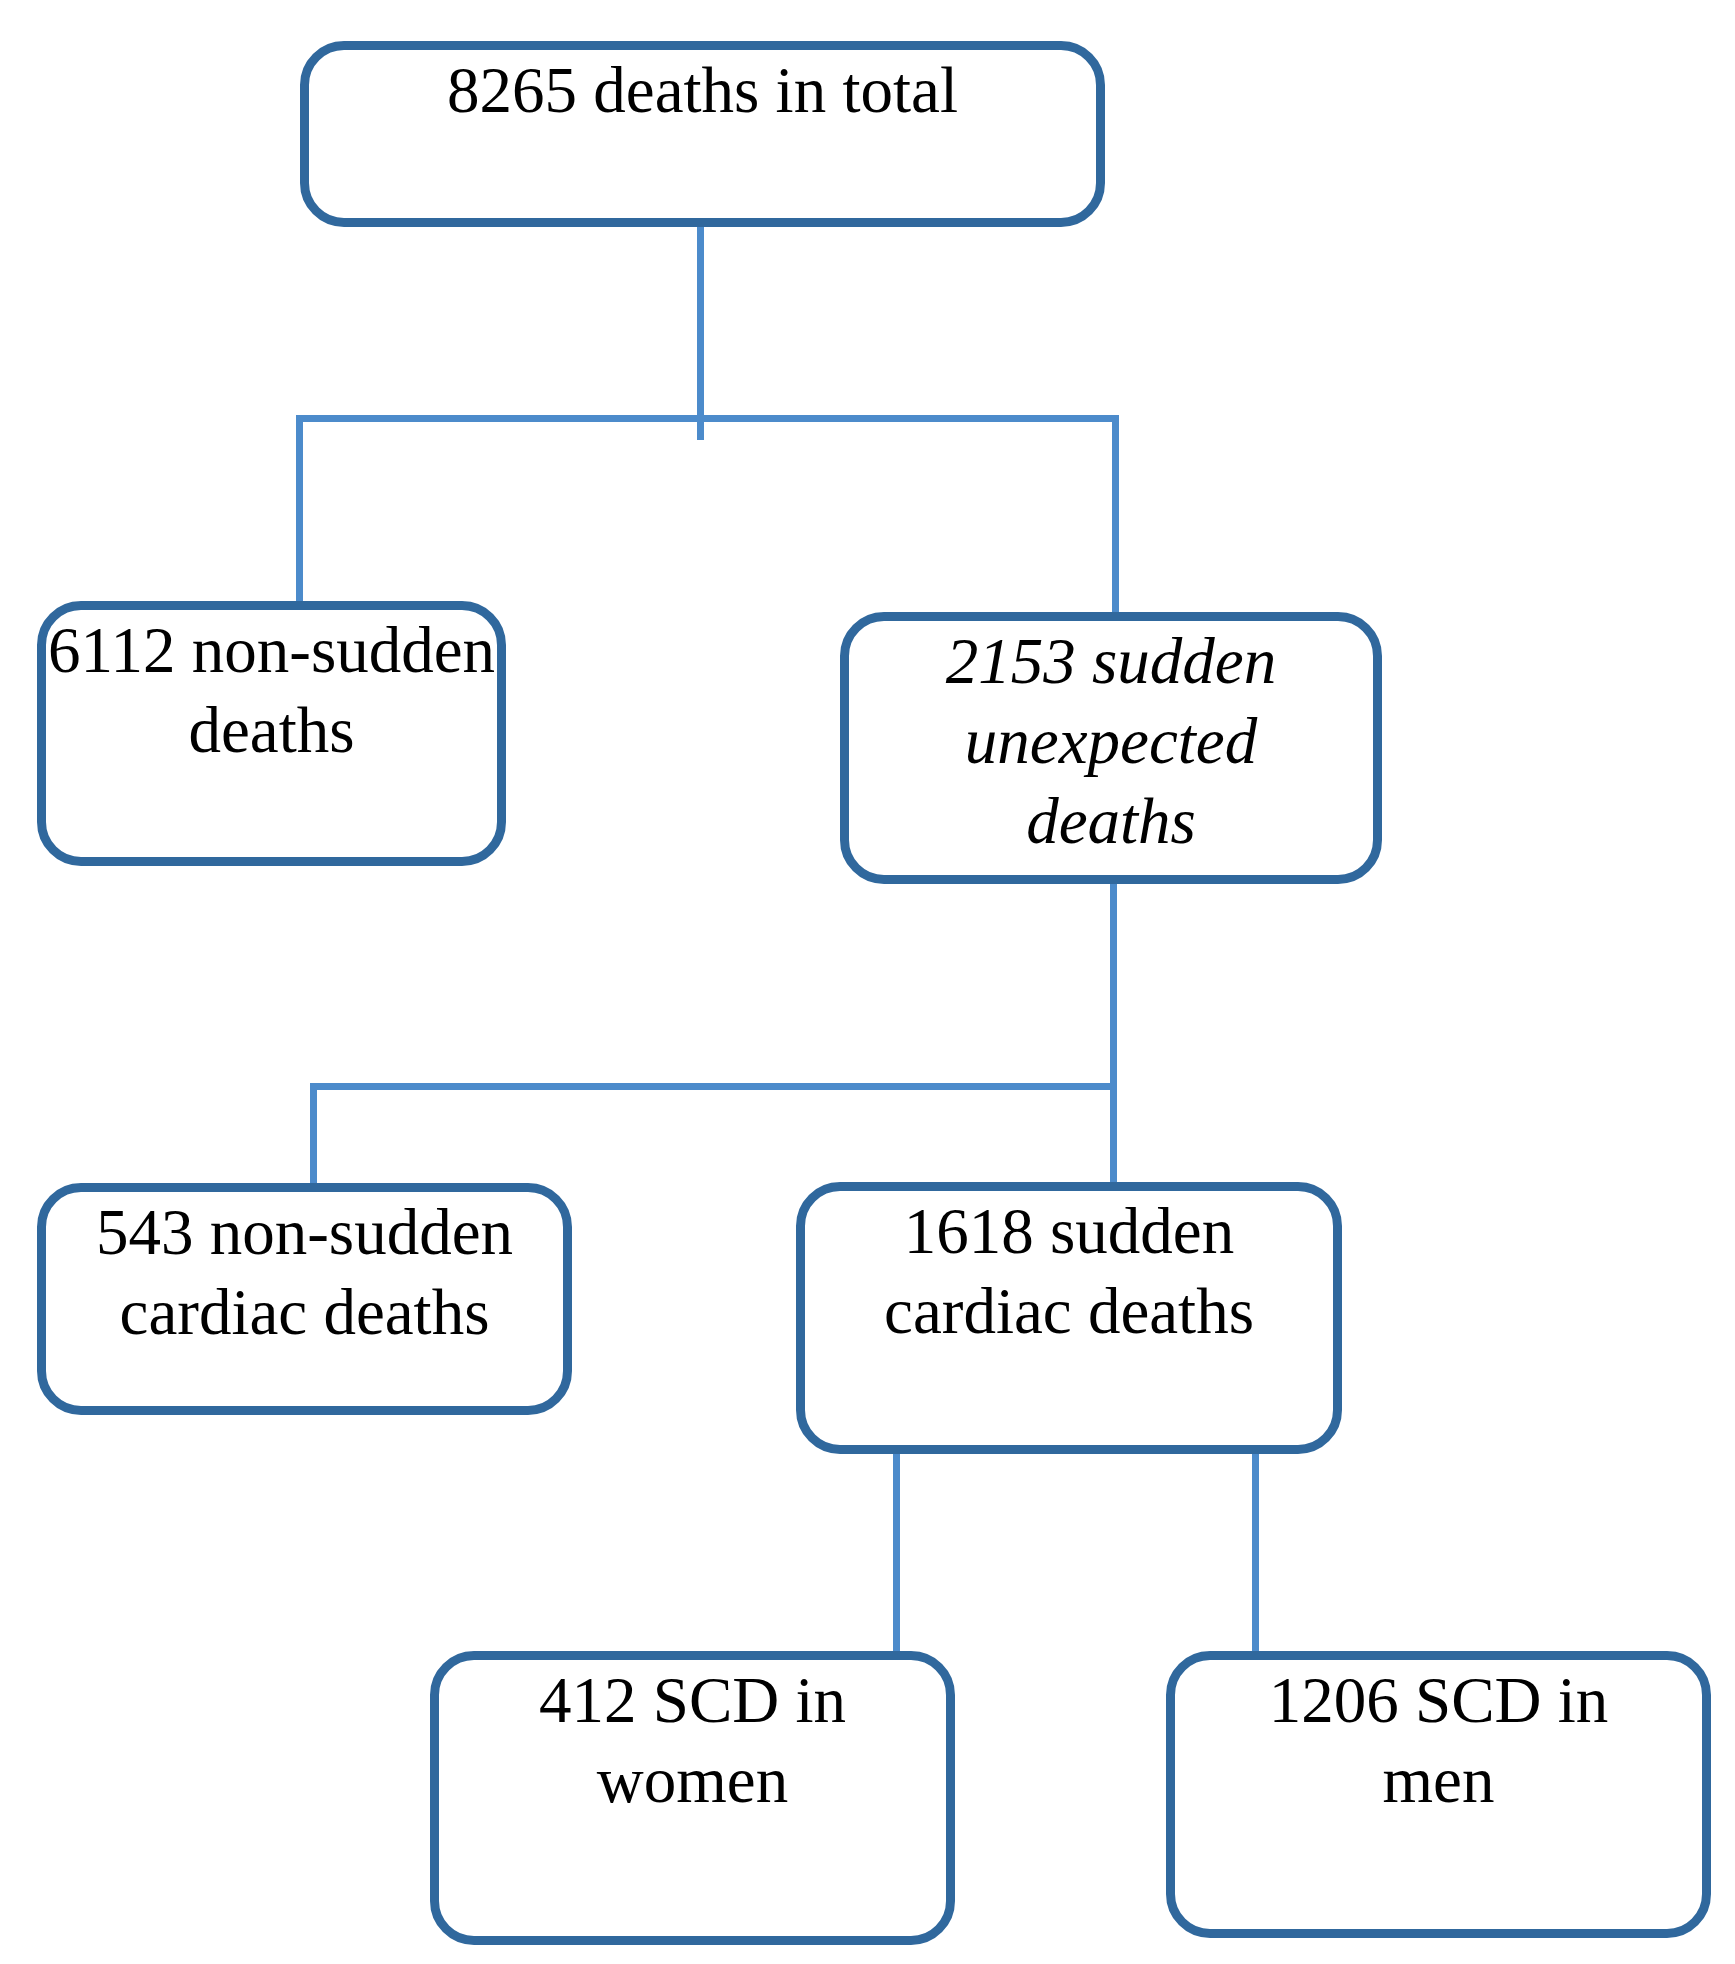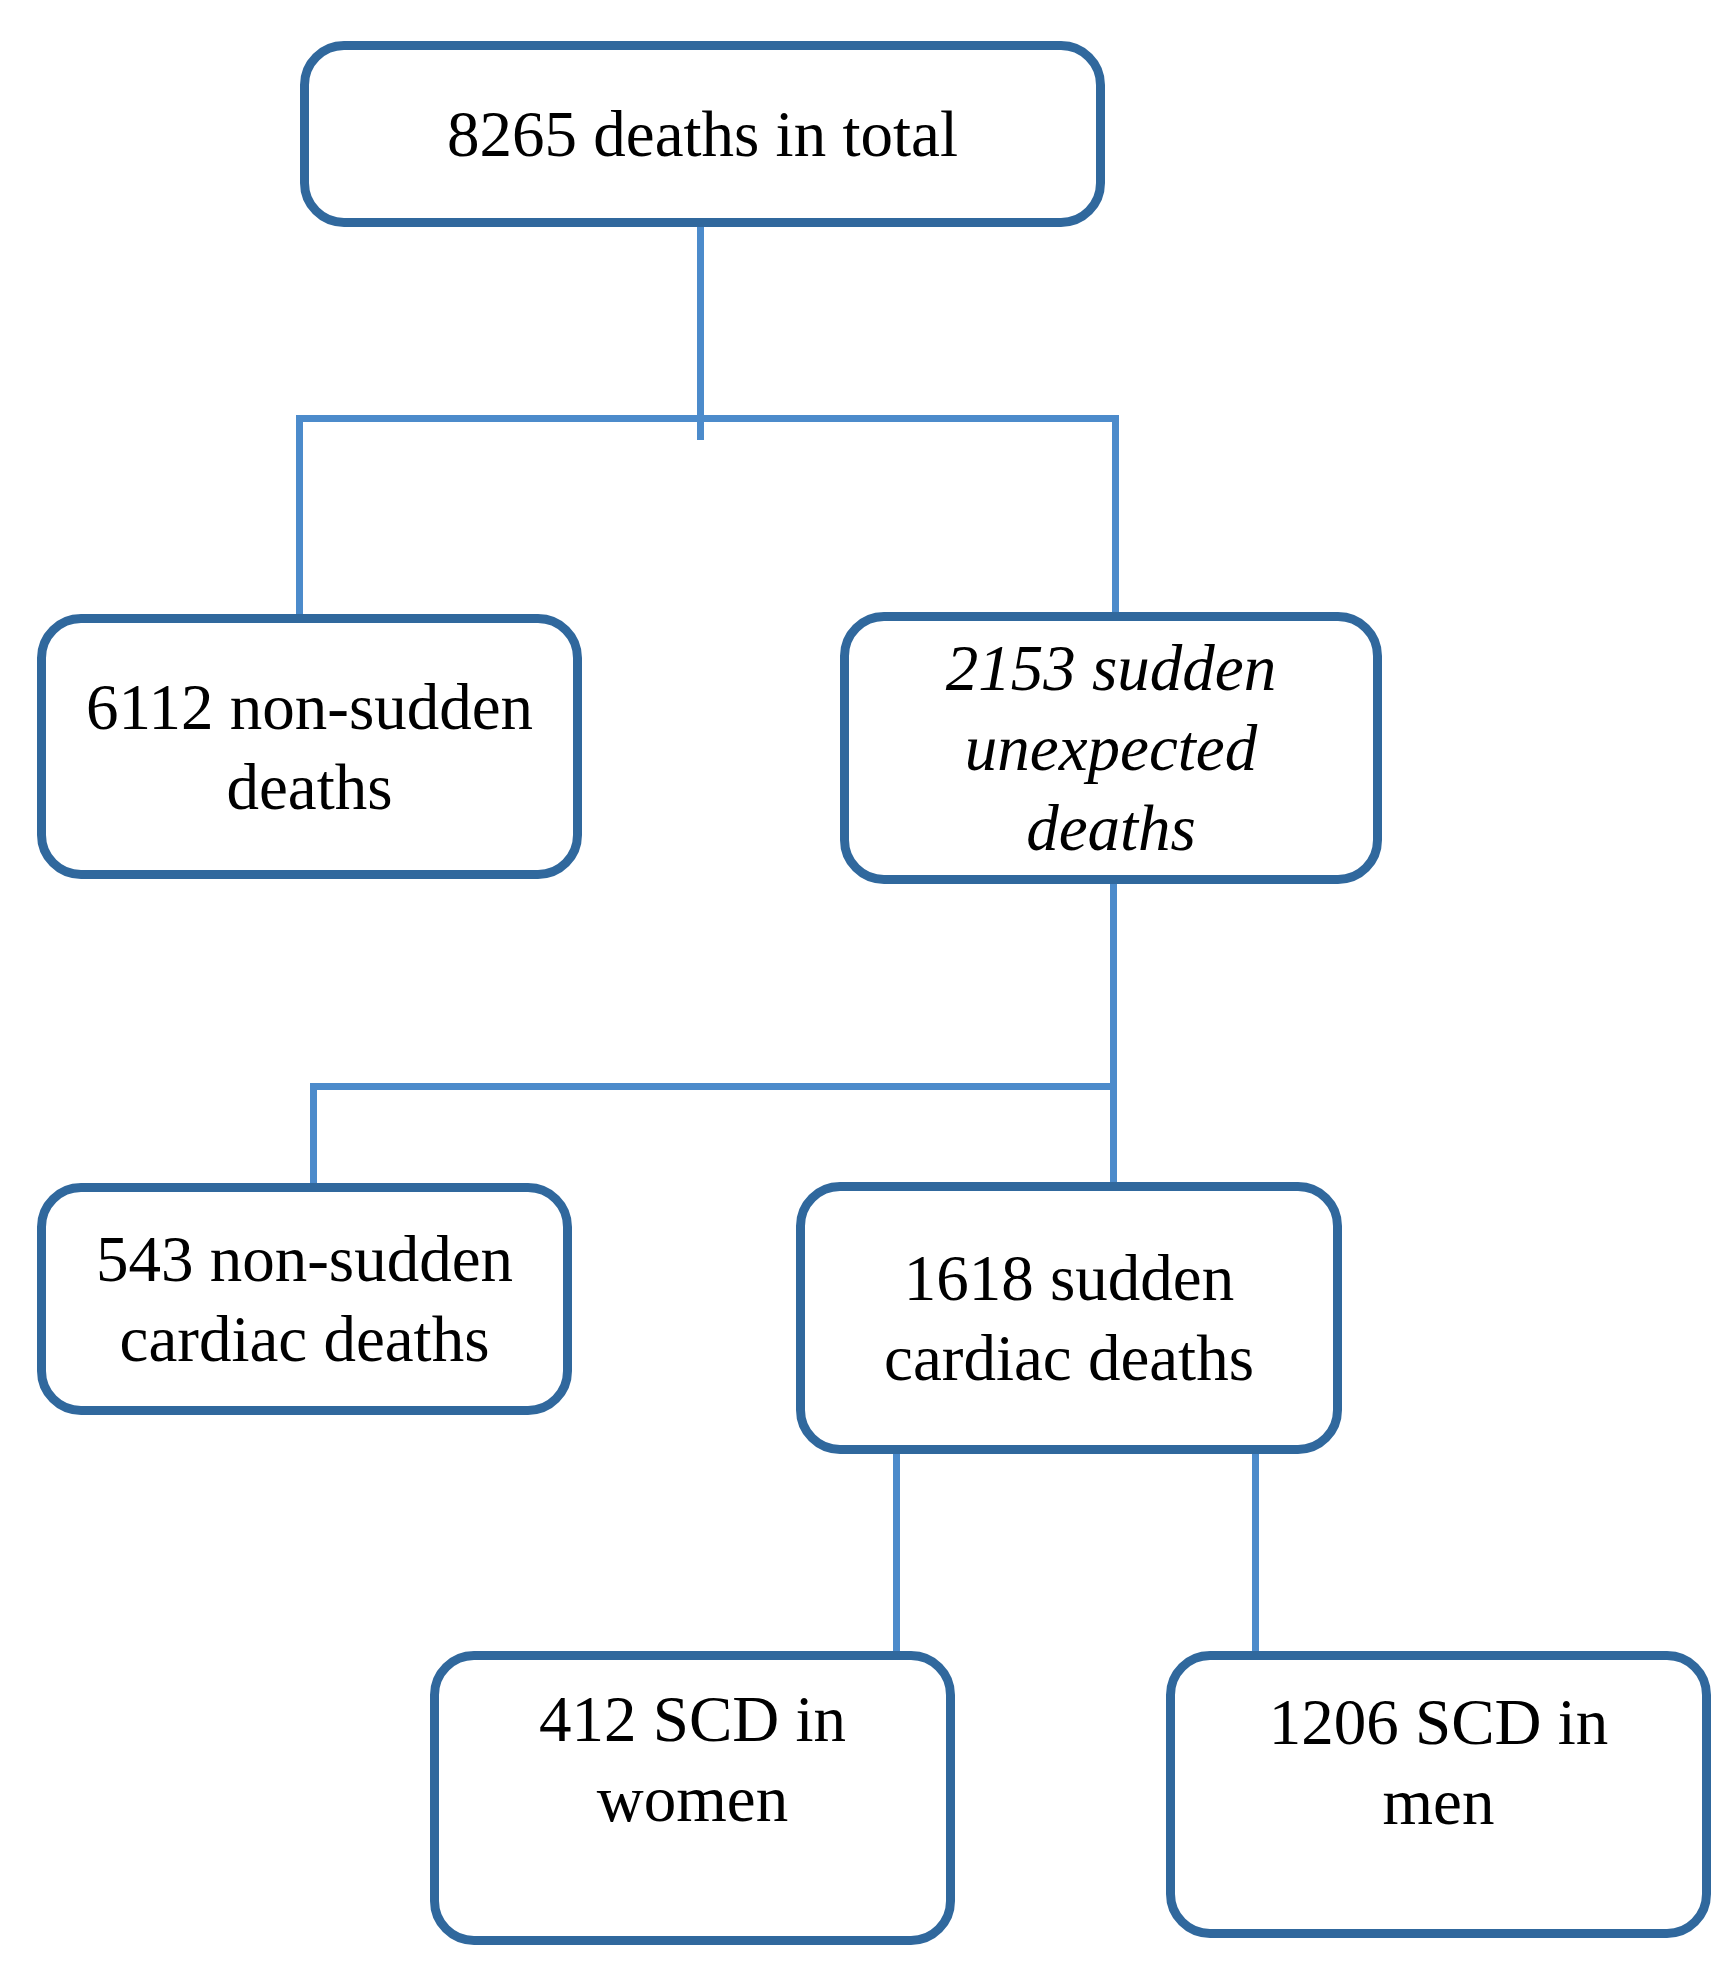--- a/index.html
+++ b/index.html
@@ -16,29 +16,28 @@
     color: #000000;
     overflow: hidden;
   }
   .node {
     position: absolute;
     box-sizing: border-box;
     border: 9px solid #30689D;
     border-radius: 44px;
     background: #ffffff;
     display: flex;
-    align-items: center;
     justify-content: center;
     text-align: center;
     font-size: 65px;
     line-height: 80px;
   }
   .node .line { display: block; }
   .node-total      { left: 300px;  top: 41px;   width: 805px; height: 186px; }
-  .node-nonsudden  { left: 37px;   top: 614px;  width: 545px; height: 265px; }
+  .node-nonsudden  { left: 37px;   top: 601px;  width: 469px; height: 265px; }
   .node-sue        { left: 840px;  top: 612px;  width: 542px; height: 272px; font-style: italic; }
   .node-nsc        { left: 37px;   top: 1183px; width: 535px; height: 232px; }
   .node-scd        { left: 796px;  top: 1182px; width: 546px; height: 272px; }
   .node-women      { left: 430px;  top: 1651px; width: 525px; height: 294px; padding-bottom: 79px; }
   .node-men        { left: 1166px; top: 1651px; width: 545px; height: 287px; padding-bottom: 66px; }
 
   .conn {
     position: absolute;
     background: #4C8BCB;
   }

